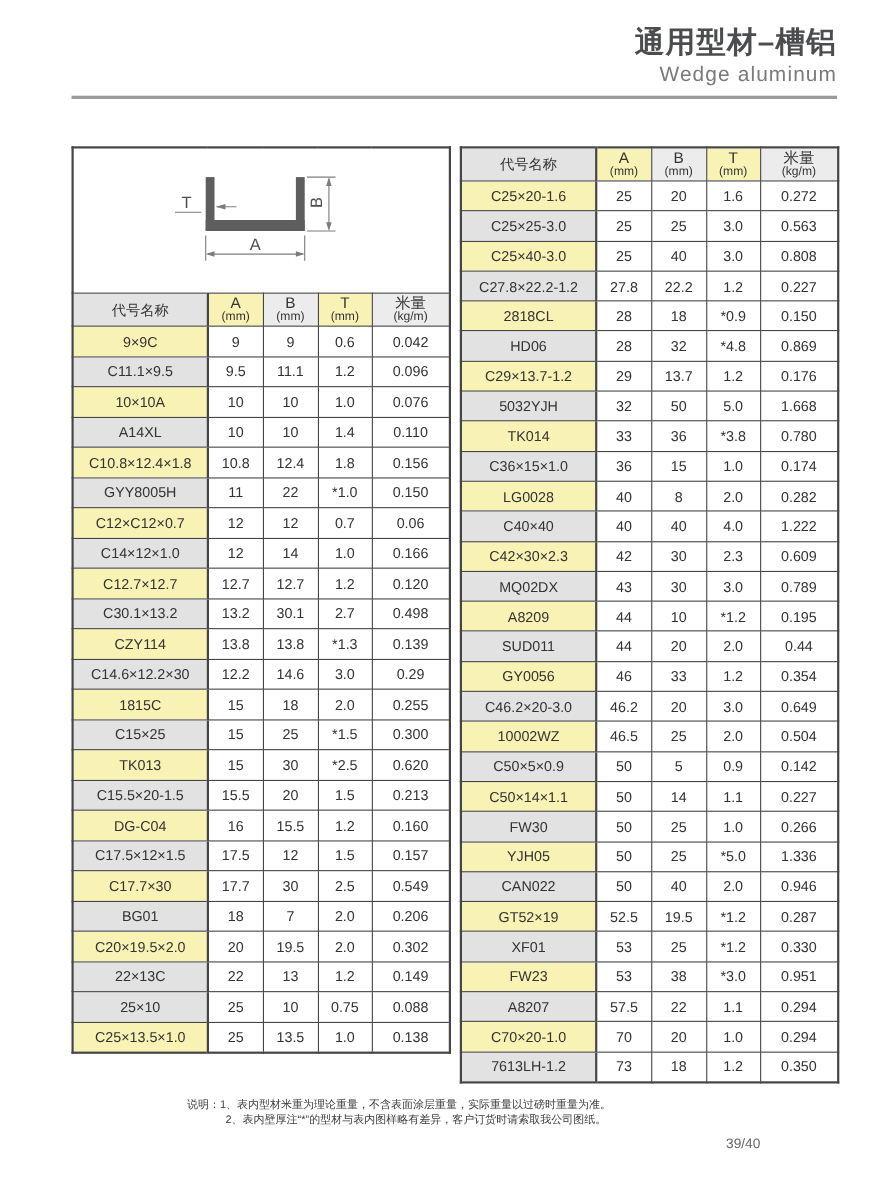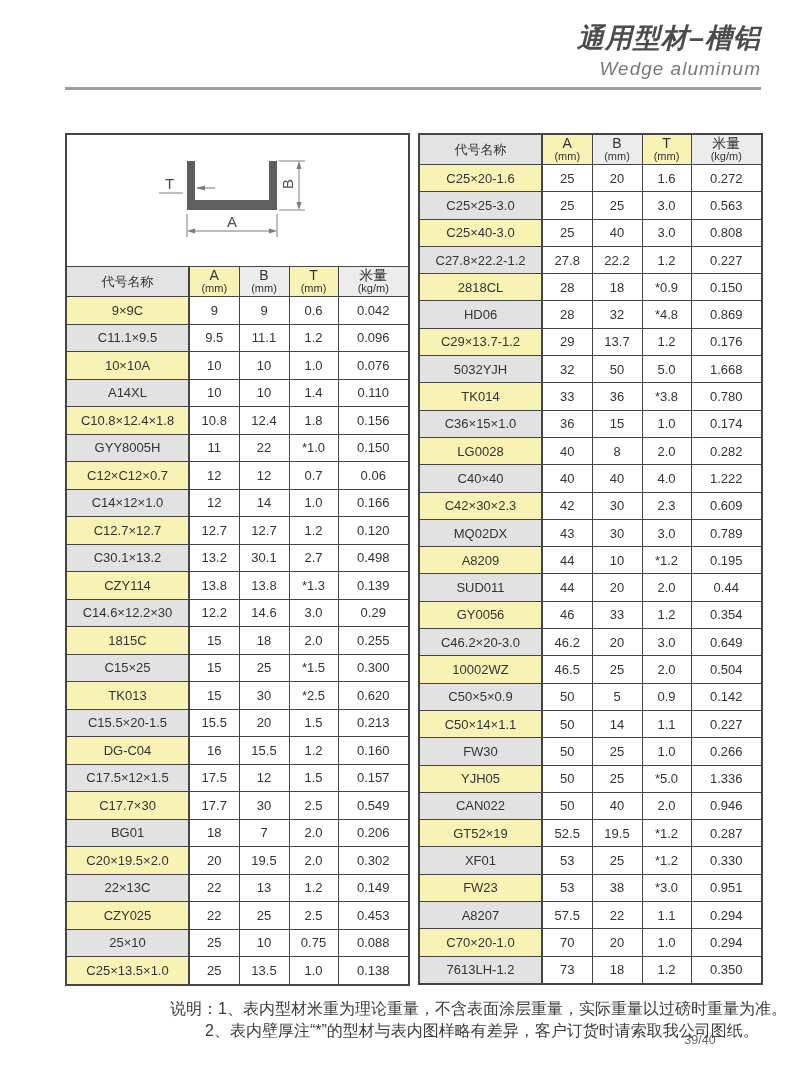--- a/index.html
+++ b/index.html
@@ -15,21 +15,21 @@
     --shape_gray:#5e5e5e;
     --dim_gray:#7c7c7c;
   }
   html,body{margin:0;padding:0;background:#ffffff;}
   .page{
     position:relative;width:800px;height:1085px;background:#ffffff;
     font-family:"Liberation Sans","DejaVu Sans",sans-serif;color:var(--text_dark);
     overflow:hidden;
   }
   
-  .hdr{position:absolute;left:65px;top:22px;width:696px;text-align:right;font-style:italic;}
+  .hdr{position:absolute;left:65px;top:22px;width:696px;text-align:right;}
   .hdr .title{font-size:27px;font-weight:bold;color:var(--title_gray);letter-spacing:1px;line-height:1.25;}
   .hdr .subtitle{font-size:19px;color:var(--subtitle_gray);letter-spacing:1px;margin-top:2px;}
   .hdr-rule{position:absolute;left:65px;top:87px;width:696px;height:3px;background:var(--rule_gray);}
   
   .tables{position:absolute;left:65px;top:133px;width:696px;}
   .tbl{position:absolute;top:0;border-collapse:collapse;table-layout:fixed;background:#fff;}
   .tbl-left{left:0;width:343px;}
   .tbl-right{left:353px;width:343px;}
   .tbl td,.tbl th{
     border:1px solid var(--border_dark);
@@ -45,23 +45,23 @@
   .tbl thead th{height:29px;}
   .h-name{background:var(--header_gray);font-size:14px;margin-left:47px;}
   .h-yellow{background:var(--row_yellow);}
   .h-light{background:var(--header_light);}
   .h-main{font-size:14px;line-height:1.05;display:block;}
   .h-unit{font-size:11px;line-height:1.05;display:block;color:var(--text_dark);}
   tr.odd td.name-col{background:var(--row_yellow);}
   tr.even td.name-col{background:var(--row_gray);}
   .diagram-cell{height:130px;background:#ffffff;padding:0;}
   
-  .notes{position:absolute;left:170px;top:998px;font-size:16px;color:#3b3b3b;line-height:1.4;}
+  .notes{position:absolute;left:170px;top:998px;font-size:10px;color:#3b3b3b;line-height:1.4;}
   .notes .line2{padding-left:35px;}
-  .pageno{position:absolute;left:660px;top:1033px;width:80px;text-align:center;font-size:12.5px;color:#666;}
+  .pageno{position:absolute;left:660px;top:1033px;width:80px;text-align:left;font-size:12.5px;color:#666;}
   svg text{font-family:"Liberation Sans","DejaVu Sans",sans-serif;}
 </style>
 </head>
 <body>
 
 <div class="page">
 
   <div class="hdr">
     <div class="title">通用型材–槽铝</div>
     <div class="subtitle">Wedge aluminum</div>
@@ -276,27 +276,20 @@
             <td>2.0</td>
             <td>0.302</td>
           </tr>
           <tr class="even">
             <td class="name-col">22×13C</td>
             <td>22</td>
             <td>13</td>
             <td>1.2</td>
             <td>0.149</td>
           </tr>
-          <tr class="odd">
-            <td class="name-col">CZY025</td>
-            <td>22</td>
-            <td>25</td>
-            <td>2.5</td>
-            <td>0.453</td>
-          </tr>
           <tr class="even">
             <td class="name-col">25×10</td>
             <td>25</td>
             <td>10</td>
             <td>0.75</td>
             <td>0.088</td>
           </tr>
           <tr class="odd">
             <td class="name-col">C25×13.5×1.0</td>
             <td>25</td>

